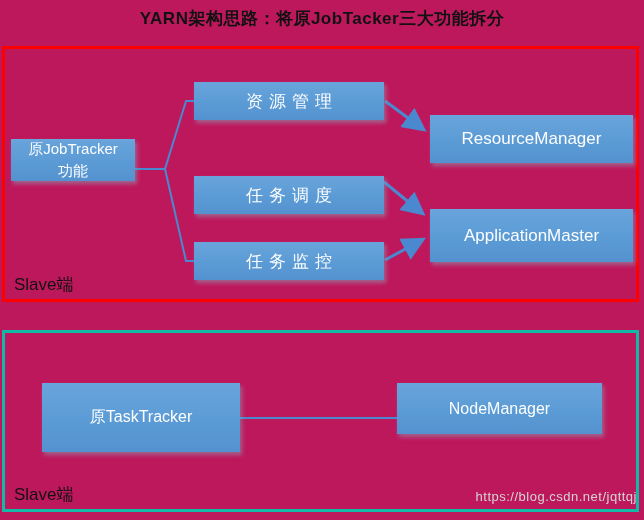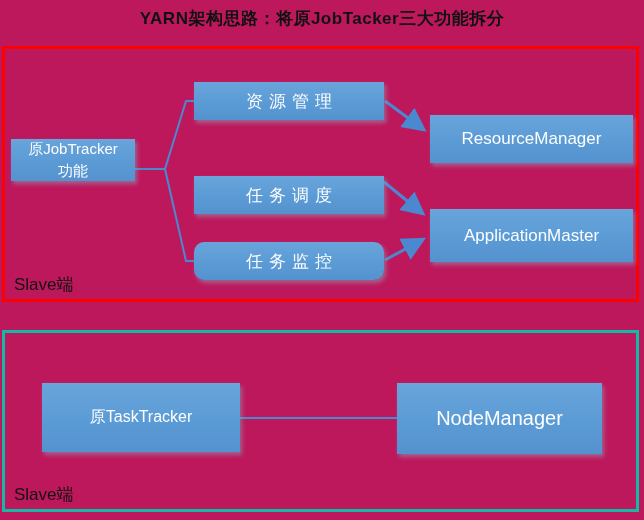--- a/index.html
+++ b/index.html
@@ -22,26 +22,26 @@
     text-align:center;color:#fdfeff;
     background:linear-gradient(180deg,#69a4db 0%,#5b9bd5 55%,#5492cf 100%);
     box-shadow:2px 3px 4px rgba(140,158,178,.55);
   }
   .node-jobtracker{left:11px;top:139px;width:124px;height:42px;font-size:15px;line-height:1.45;}
   .node-func{left:194px;width:190px;height:38px;font-size:17px;
     font-family:Liberation Sans, sans-serif;letter-spacing:6px;}
   .node-func .lbl{padding-left:6px;}
   .node-func1{top:82px;}
   .node-func2{top:176px;}
-  .node-func3{top:242px;border-radius:10px;}
+  .node-func3{top:242px;}
   .node-target{left:430px;width:203px;font-size:17px;}
   .node-rm{top:115px;height:48px;}
   .node-am{top:209px;height:53px;}
   .node-tt{left:42px;top:383px;width:198px;height:69px;font-size:16px;}
-  .node-nm{left:397px;top:383px;width:205px;height:71px;font-size:20px;}
+  .node-nm{left:397px;top:383px;width:205px;height:51px;font-size:16px;}
   svg.wires{position:absolute;left:0;top:0;pointer-events:none;}
   .watermark{
     position:absolute;right:7px;top:489px;font-size:13px;color:#d5d5d5;
     letter-spacing:.5px;
   }
 </style>
 </head>
 <body>
 
 <div class="canvas">
@@ -99,14 +99,15 @@
     <span>原TaskTracker</span>
   </div>
 
   <div class="node node-target node-am">
     <span>ApplicationMaster</span>
   </div>
   <div class="node node-nm">
     <span>NodeManager</span>
   </div>
 
+  <div class="watermark">https://blog.csdn.net/jqttqj</div>
 
 </div>
 
 </body></html>

